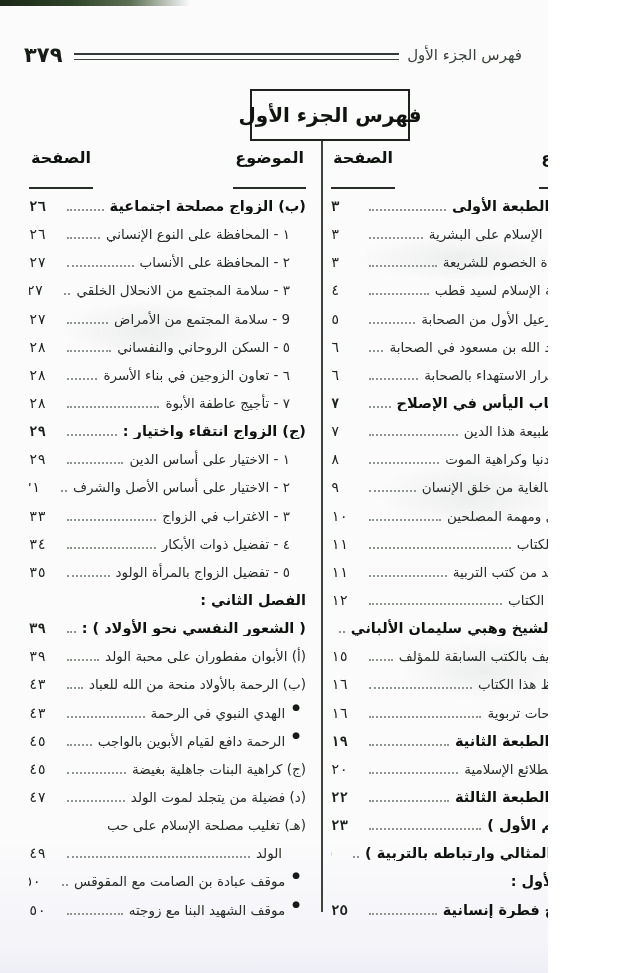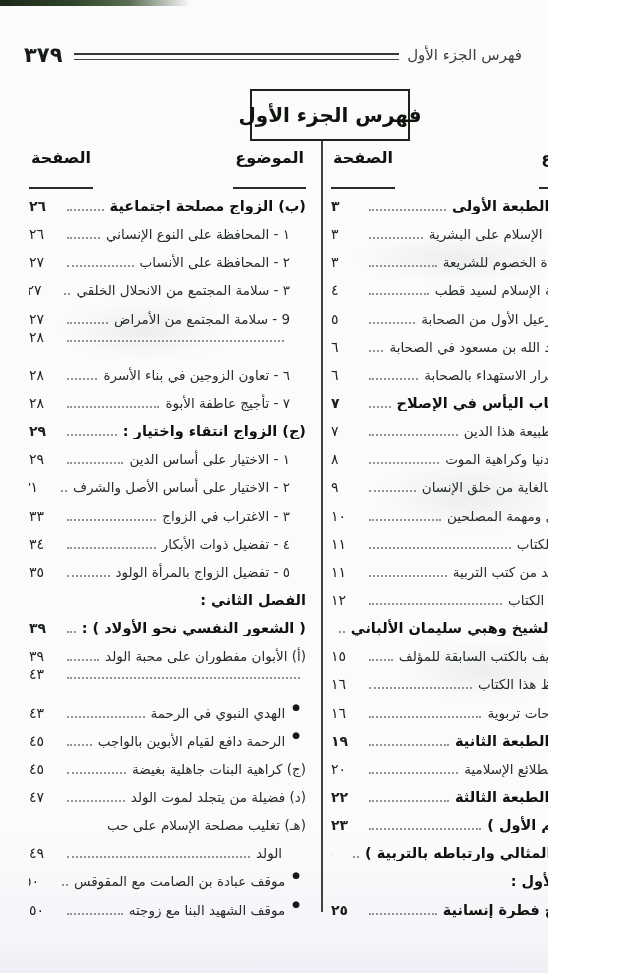--- a/index.html
+++ b/index.html
@@ -61,21 +61,21 @@
   .toc-row.bold{font-weight:bold;font-size:14.5px;color:#0f130e;}
   .toc-row.num{padding-right:16px;}
   .toc-row.bulleted{padding-right:6px;}
   .bullet{flex:none;font-size:9px;align-self:center;margin-left:7px;color:#161a16;}
   .bullet::before{content:"●";}
   .entry-text{flex:none;margin-top:12px;}
   .leader{
     flex:1;min-width:6px;height:0.95em;
     border-bottom:2px dotted #8e958e;margin:0 6px;
   }
-  .pagenum{flex:none;width:32px;font-size:14px;color:#1b211b;text-align:left;direction:ltr;}
+  .pagenum{flex:none;width:32px;font-size:14px;color:#1b211b;text-align:left;direction:ltr;font-family:Liberation Mono, monospace;}
 </style>
 </head>
 <body>
 
 <div class="page">
 
   <div class="top-smudge"></div>
   <div class="ghost g1"></div>
   <div class="ghost g2"></div>
   <div class="ghost g3"></div>
@@ -289,20 +289,21 @@
     <span class="pagenum">٢٧</span>
   </div>
         <div class="toc-row num">
 
     <span class="entry-text">9 - سلامة المجتمع من الأمراض</span>
     <div class="leader"></div>
     <span class="pagenum">٢٧</span>
   </div>
         <div class="toc-row num">
 
+    <span class="entry-text">٥ - السكن الروحاني والنفساني</span>
     <div class="leader"></div>
     <span class="pagenum">٢٨</span>
   </div>
         <div class="toc-row num">
 
     <span class="entry-text">٦ - تعاون الزوجين في بناء الأسرة</span>
     <div class="leader"></div>
     <span class="pagenum">٢٨</span>
   </div>
         <div class="toc-row num">
@@ -360,20 +361,21 @@
     <span class="pagenum">٣٩</span>
   </div>
         <div class="toc-row">
 
     <span class="entry-text">(أ) الأبوان مفطوران على محبة الولد</span>
     <div class="leader"></div>
     <span class="pagenum">٣٩</span>
   </div>
         <div class="toc-row">
 
+    <span class="entry-text">(ب) الرحمة بالأولاد منحة من الله للعباد</span>
     <div class="leader"></div>
     <span class="pagenum">٤٣</span>
   </div>
         <div class="toc-row bulleted">
     <span class="bullet"></span>
     <span class="entry-text">الهدي النبوي في الرحمة</span>
     <div class="leader"></div>
     <span class="pagenum">٤٣</span>
   </div>
         <div class="toc-row bulleted">

